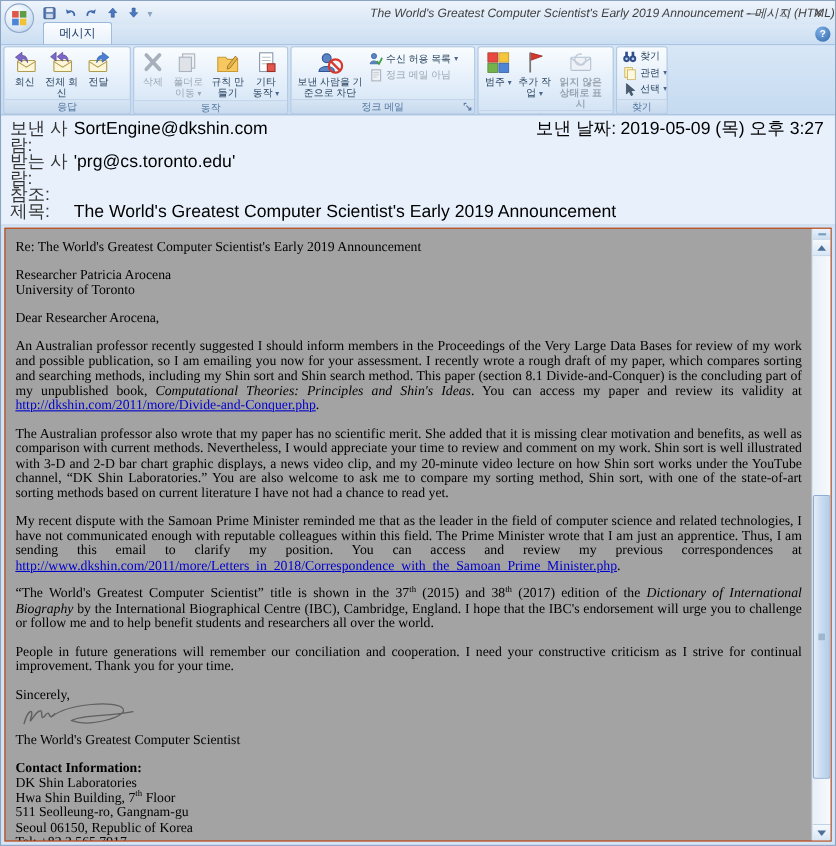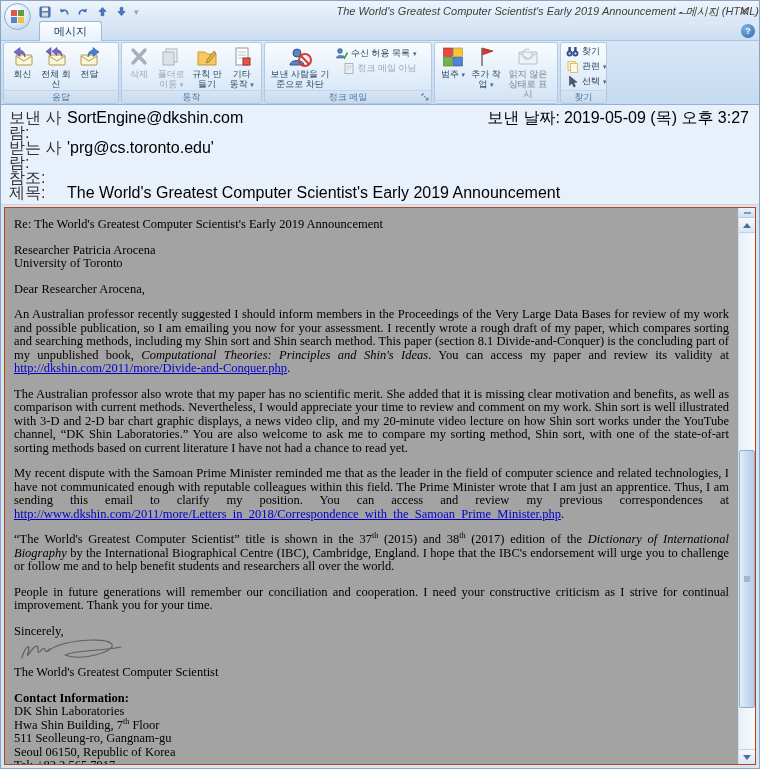--- a/index.html
+++ b/index.html
@@ -11,34 +11,34 @@
   .orb { position:absolute; left:3px; top:2px; width:27px; height:27px; border-radius:50%; background:radial-gradient(circle at 35% 30%, #ffffff, #dce9f7 55%, #b3cbe8); border:1px solid #8fa9c9; z-index:5; display:flex; align-items:center; justify-content:center; cursor:pointer; }
   .orb svg { display:block; }
   .qat { display:flex; align-items:center; gap:3px; margin-left:36px; }
   .qat-btn { width:16px; height:15px; display:flex; align-items:center; justify-content:center; border-radius:2px; }
   .qat-sep { color:#8aa4c2; font-size:9px; margin-left:2px; }
   .title-text { position:absolute; left:0; right:0; text-align:right; font-size:11px; color:#3f3f3f; pointer-events:none;font-style:italic; }
   .win-controls { margin-left:auto; display:flex; align-items:center; gap:0; z-index:4; }
   .win-btn { width:30px; height:18px; display:flex; align-items:center; justify-content:center; font-size:11px; color:#555; cursor:pointer; }
 
   
-  .tabstrip { height:19px; background:linear-gradient(#dce9f7,#cbdef2); border-bottom:1px solid #a9c4e2; display:flex; align-items:center; padding-left:38px; flex:0 0 auto; position:relative; }
+  .tabstrip { height:19px; background:linear-gradient(#dce9f7,#cbdef2); border-bottom:1px solid #a9c4e2; display:flex; align-items:flex-end; padding-left:38px; flex:0 0 auto; position:relative; }
   .tab { font-size:11px; color:#1d3c64; padding:2px 14px 2px; background:linear-gradient(#fbfdff,#e8f1fb); border:1px solid #9db9da; border-bottom:none; border-radius:3px 3px 0 0; cursor:pointer; }
   .help-btn { position:absolute; right:4px; bottom:2px; width:14px; height:14px; border-radius:50%; background:radial-gradient(circle at 35% 30%, #7fb0e4, #2f67ad); color:#fff; font-size:9px; font-weight:bold; display:flex; align-items:center; justify-content:center; cursor:pointer; }
 
   
   .ribbon { height:64px; background:linear-gradient(#d8e7f7,#c5daf0); border-bottom:1px solid #93b2d4; display:flex; align-items:stretch; padding:1px 2px 0; gap:2px; flex:0 0 auto; }
   .group { display:flex; flex-direction:column; border:1px solid #b3c9e2; border-radius:3px; background:linear-gradient(#f9fcfe, #e3eefa 55%, #d2e3f4); overflow:hidden; }
   .group-content { flex:1; display:flex; align-items:flex-start; padding:2px 3px 0; gap:1px; }
   .group-labelbar { height:13px; background:linear-gradient(#d7e5f4,#c7daee); border-top:1px solid #c2d5ea; font-size:9px; color:#52759e; text-align:center; line-height:12px; position:relative; }
   .launcher { position:absolute; right:1px; bottom:1px; width:10px; height:10px; display:flex; align-items:center; justify-content:center; cursor:pointer; }
   .big-btn { display:flex; flex-direction:column; align-items:center; text-align:center; font-size:9px; color:#29435f; padding:1px 2px; border-radius:2px; line-height:10px; cursor:pointer; }
   .big-btn .lbl { margin-top:1px; white-space:normal; }
   .small-col { display:flex; flex-direction:column; gap:2px; padding-top:2px; }
-  .small-btn { display:flex; align-items:center; gap:3px; font-size:9px; color:#29435f; padding:0 2px; line-height:13px; cursor:pointer; white-space:nowrap;justify-content:flex-end; }
+  .small-btn { display:flex; align-items:center; gap:3px; font-size:9px; color:#29435f; padding:0 2px; line-height:13px; cursor:pointer; white-space:nowrap; }
   .disabled { color:#9aa6b4 !important; cursor:default; }
   .dd { font-size:7px; color:#4a658a; line-height:8px; }
   .disabled .dd { color:#9aa6b4; }
 
   
   .msg-header { background:#e7f0fb; padding:5px 8px 4px; font-size:16px; color:#000; position:relative; flex:0 0 auto; border-bottom:1px solid #c3d6ea; }
   .hrow { display:flex; line-height:15px; }
   .hlabel { width:58px; color:#333; flex:0 0 auto; }
   .hvalue { color:#000; }
   .sent-block { position:absolute; right:10px; top:5px; display:flex; gap:4px; line-height:15px; }

